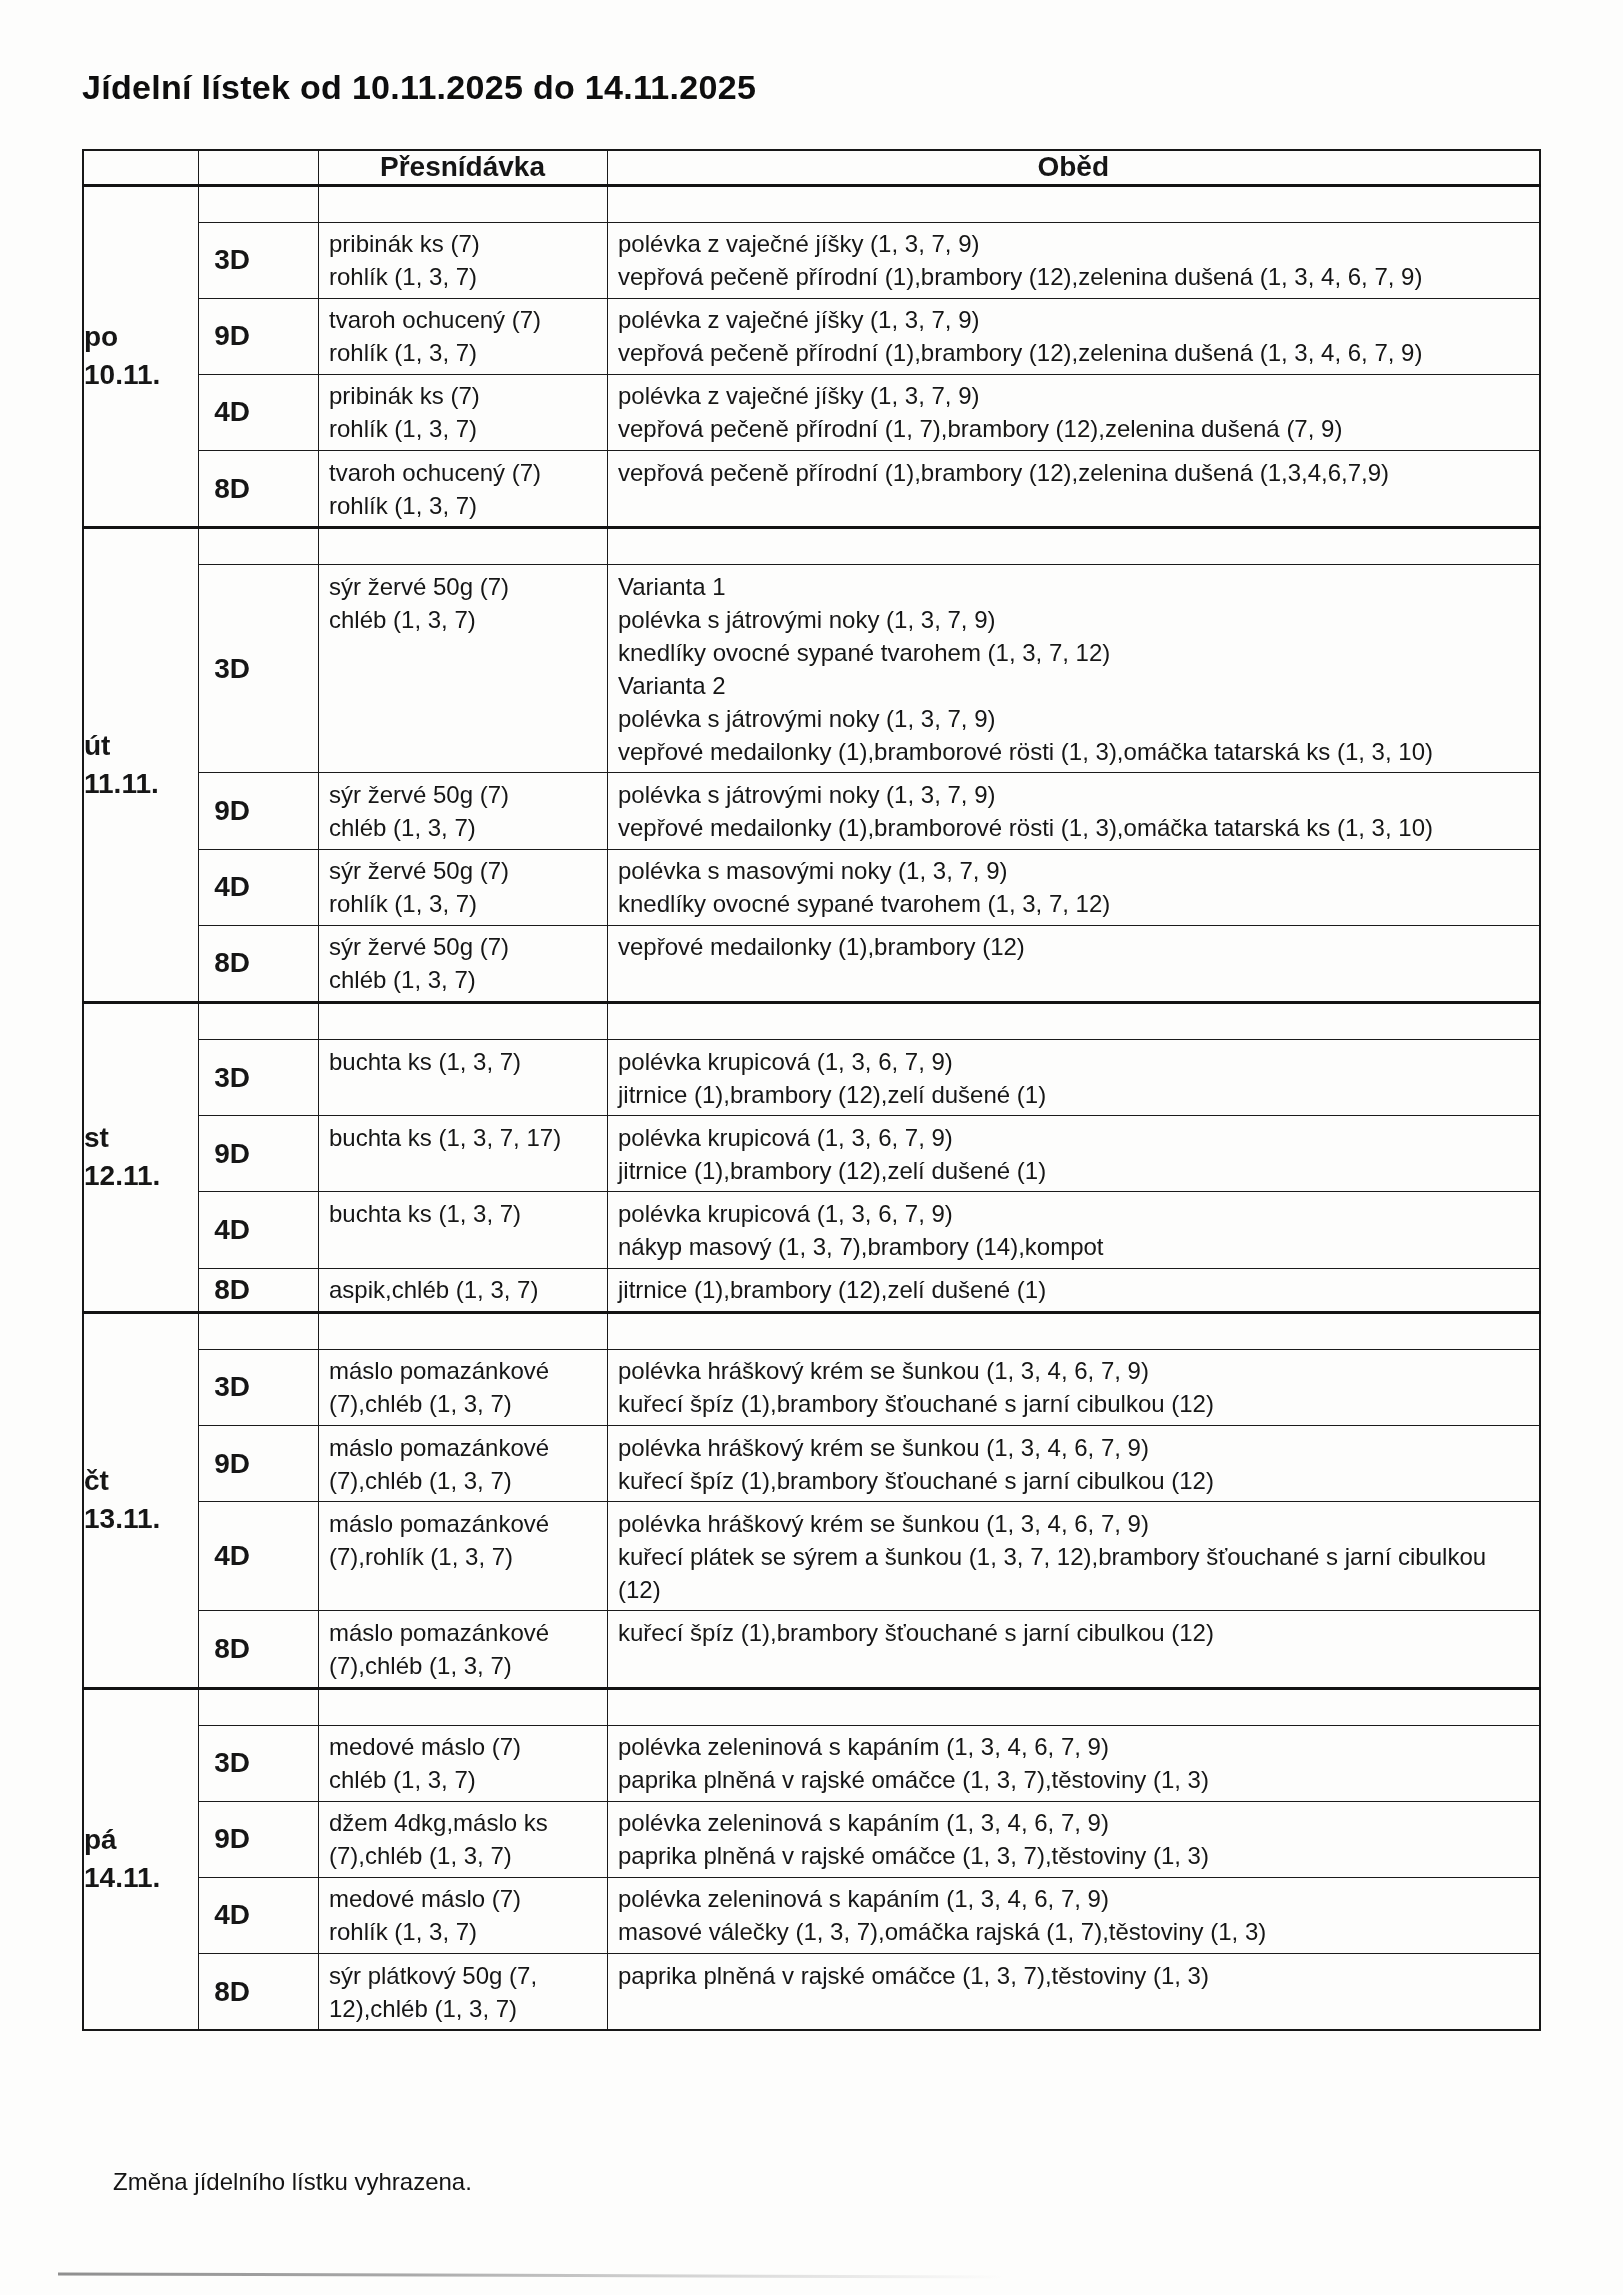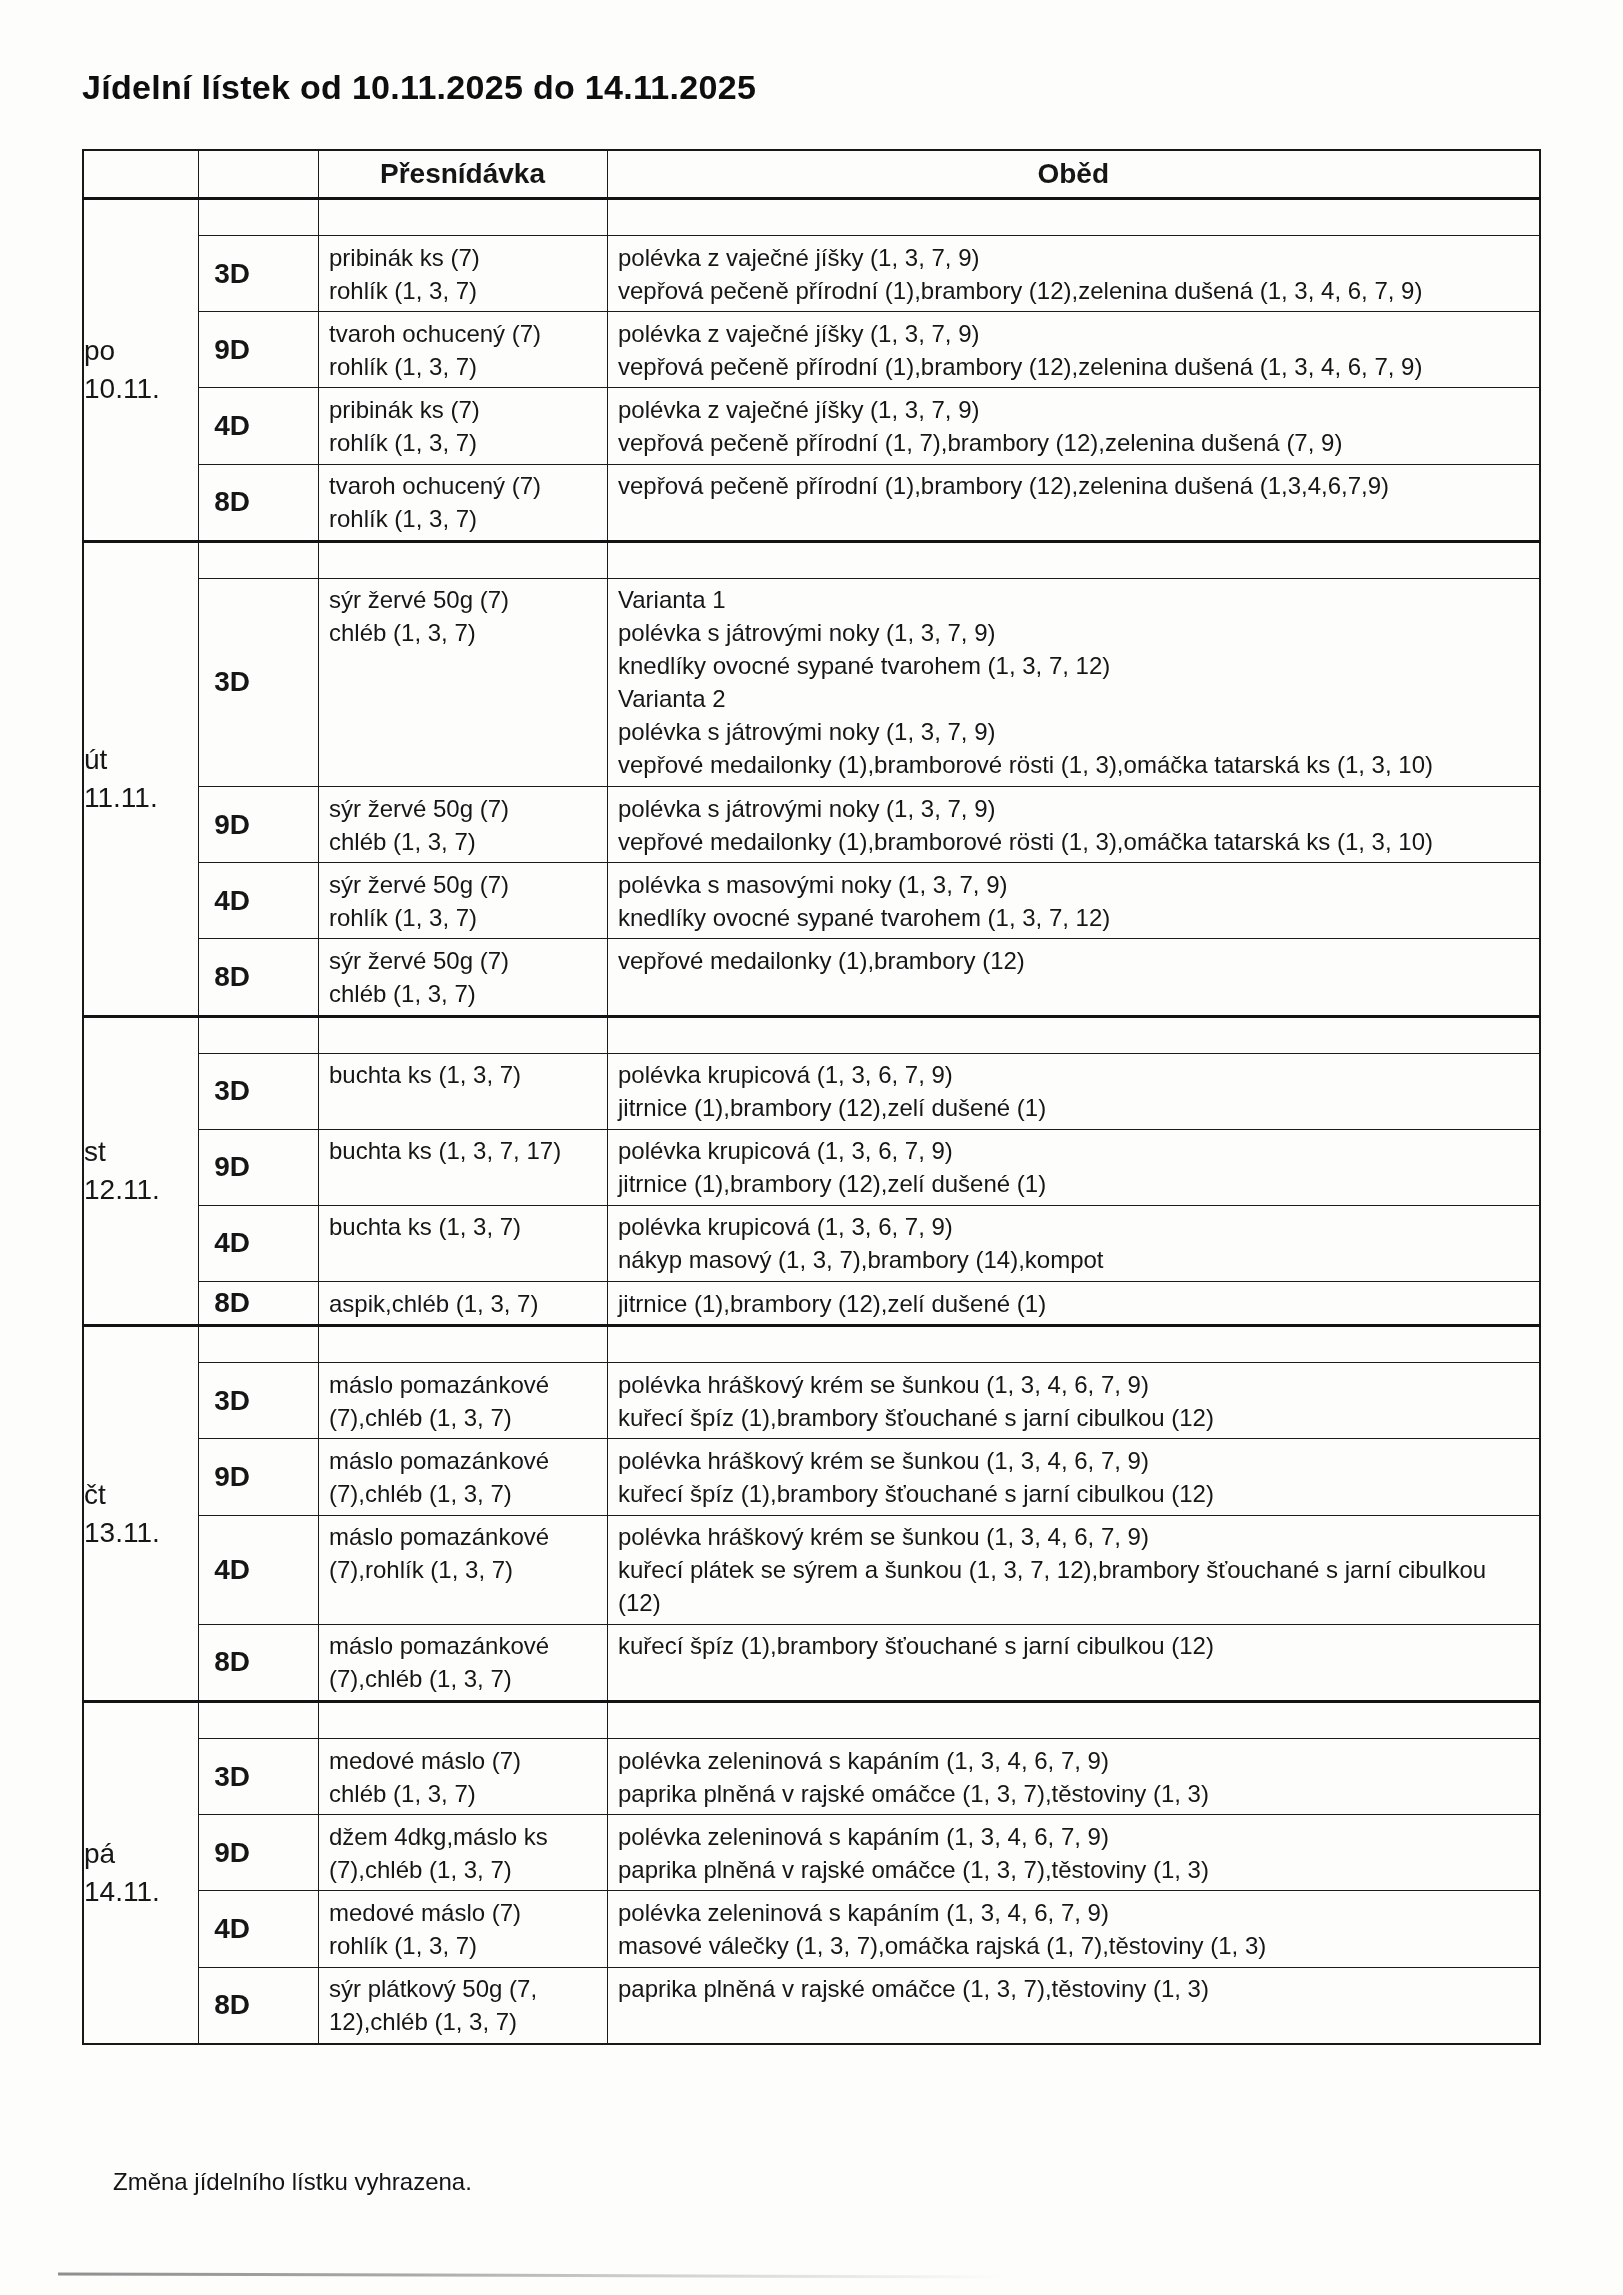--- a/index.html
+++ b/index.html
@@ -21,26 +21,26 @@
     position: absolute; left: 82px; top: 149px;
     width: 1458px;
     border-collapse: collapse; table-layout: fixed;
     border: 2px solid #181818;
   }
   table.menu td, table.menu th { border: 1.3px solid #1b1b1b; }
   thead th {
     height: 35px; font-size: 28px; font-weight: 700;
     text-align: center; vertical-align: middle;
     border-bottom: 2.6px solid #161616;
-    padding: 7px;
+    padding: 0;
   }
   tbody.block { border-top: 3.3px solid #131313; }
   tr.spacer td { height: 37px; padding: 0; }
   td.day-cell {
-    font-size: 28px; font-weight: 400; line-height: 38px;
+    font-size: 28px; font-weight: 700; line-height: 38px;
     vertical-align: middle; padding: 3.9px 3.9px 3.9px 13px;
   }
   td.diet-cell {
     font-size: 28px; font-weight: 700;
     vertical-align: middle; padding: 2.6px 2.6px 2.6px 15.7px;
   }
   td.snack-cell, td.lunch-cell {
     font-size: 24px; line-height: 33px;
     vertical-align: top;
     padding: 4.6px 6.5px 4.6px 10.5px;

